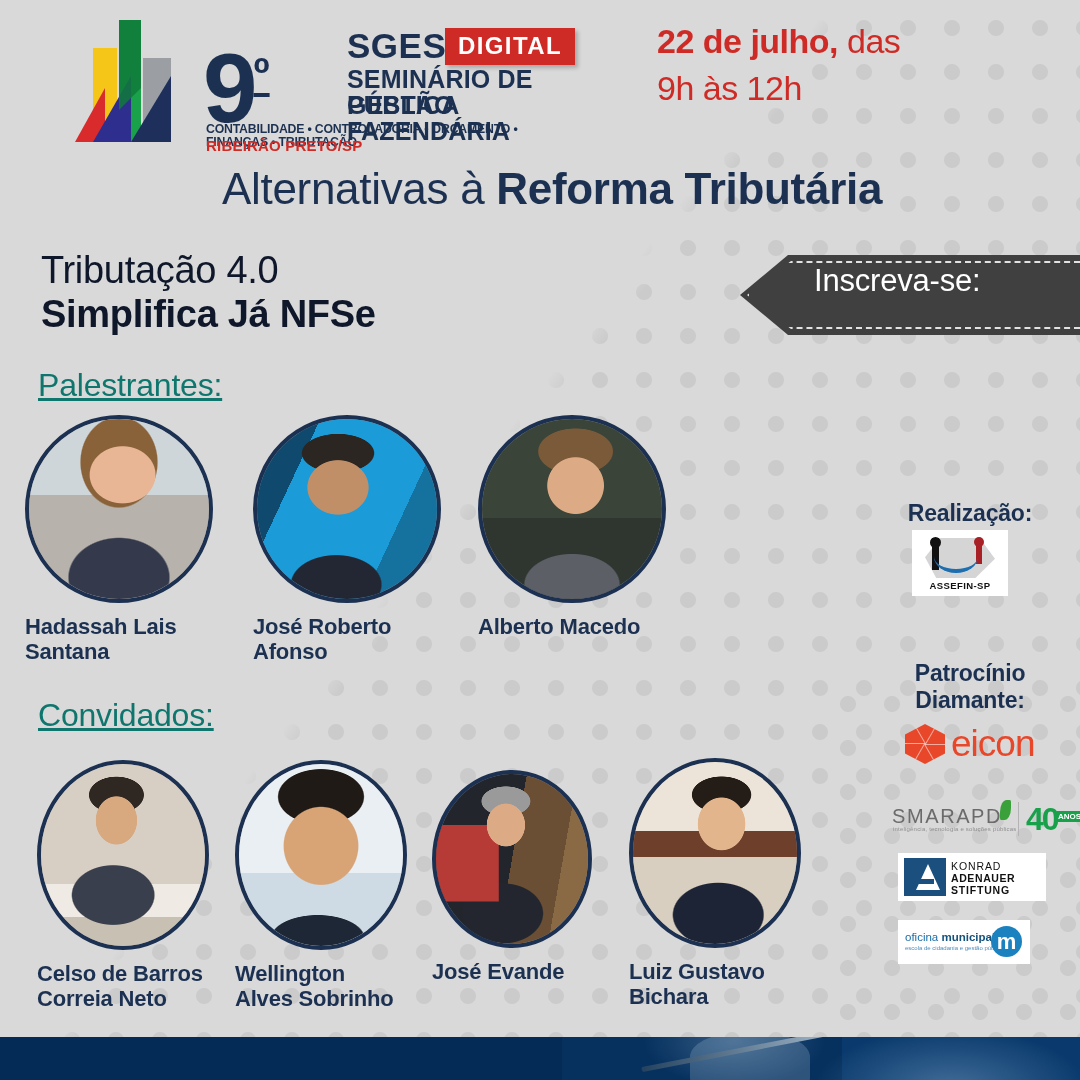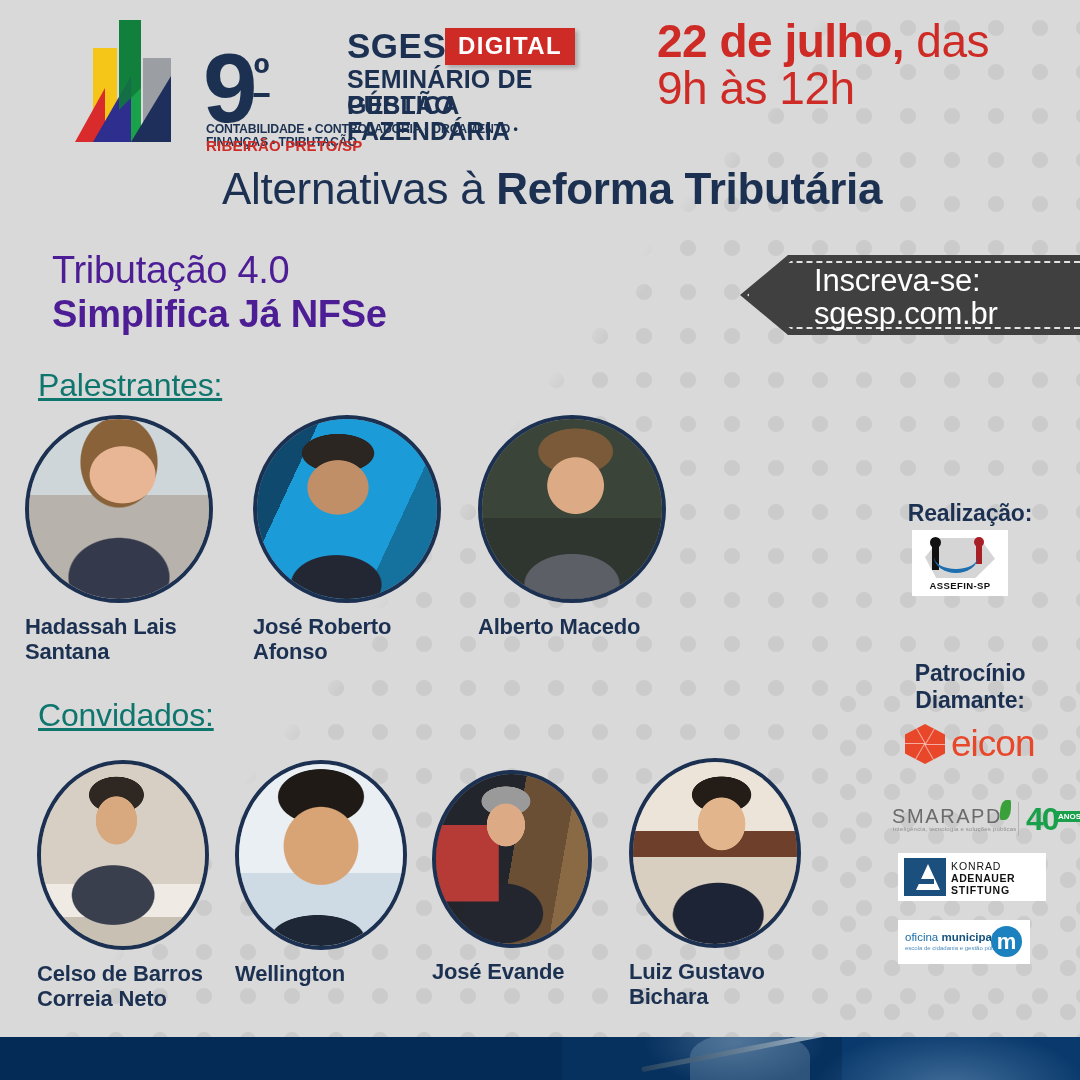--- a/index.html
+++ b/index.html
@@ -51,31 +51,31 @@
           font-weight:bold; color:#1c3152; letter-spacing:0.2px; }
   .sem2 { position:absolute; left:272px; top:76px; font-size:25px; line-height:26px;
           font-weight:bold; color:#1c3152; letter-spacing:0.2px; }
   .areas { position:absolute; left:131px; top:107px; font-size:12.3px; line-height:13px;
            font-weight:bold; color:#1c3152; letter-spacing:-0.2px; }
   .city  { position:absolute; left:131px; top:122px; font-size:15px; line-height:16px;
            font-weight:bold; color:#cf2b26; letter-spacing:0.2px; }
 
   
   .date { position:absolute; left:657px; top:18px; color:#cf2b26;
-          font-size:46px; line-height:47px; letter-spacing:-0.5px; }
+          font-size:34px; line-height:47px; letter-spacing:-0.5px; }
   .date b { font-weight:bold; }
   .date .l2 { display:block; }
 
   
   .title { position:absolute; left:0; top:163px; width:1080px; text-align:center;
            color:#1c3152; font-size:44px; line-height:52px; letter-spacing:-0.3px;margin-left:12px; }
   .title b { font-weight:bold; }
 
   
-  .sub { position:absolute; left:52px; top:248px; color:#4c1d95; }
+  .sub { position:absolute; left:41px; top:248px; color:#0f172a; }
   .sub .s1 { font-size:38px; line-height:44px; letter-spacing:-0.3px; }
   .sub .s2 { font-size:38px; line-height:44px; font-weight:bold; letter-spacing:-0.3px; }
 
   
   .ribbon {
     position:absolute; left:740px; top:255px; width:340px; height:80px;
     background:#404040; color:#fff;
     -webkit-clip-path:polygon(48px 0, 100% 0, 100% 100%, 48px 100%, 0 50%);
     clip-path:polygon(48px 0, 100% 0, 100% 100%, 48px 100%, 0 50%);
   }
@@ -269,21 +269,20 @@
 
 <div class="sub">
   <div class="s1">Tributação 4.0</div>
   <div class="s2">Simplifica Já NFSe</div>
 </div>
 
 <div class="ribbon">
   <div class="dash"></div>
   <div class="txt">
     <div>Inscreva-se:</div>
-    <div>sgesp.com.br</div>
   </div>
 </div>
 
 <div class="sechead" id="h-palestrantes">Palestrantes:</div>
 <div class="sechead" id="h-convidados">Convidados:</div>
 
 <div class="person" style="left:25px; top:415px; width:205px;">
   <div class="avatar" style="width:188px;height:188px;">
     <div class="ph ph-hadassah"></div>
   </div>
@@ -321,20 +320,21 @@
     <div>Correia Neto</div>
   </div>
 </div>
 
 <div class="person" style="left:235px; top:760px; width:200px;">
   <div class="avatar" style="width:172px;height:190px;">
     <div class="ph ph-wellington"></div>
   </div>
   <div class="pname">
     <div>Wellington</div>
+    <div>Alves Sobrinho</div>
   </div>
 </div>
 
 <div class="person" style="left:432px; top:770px; width:190px;">
   <div class="avatar" style="width:160px;height:178px;">
     <div class="ph ph-evande"></div>
   </div>
   <div class="pname">
     <div>José Evande</div>
   </div>

